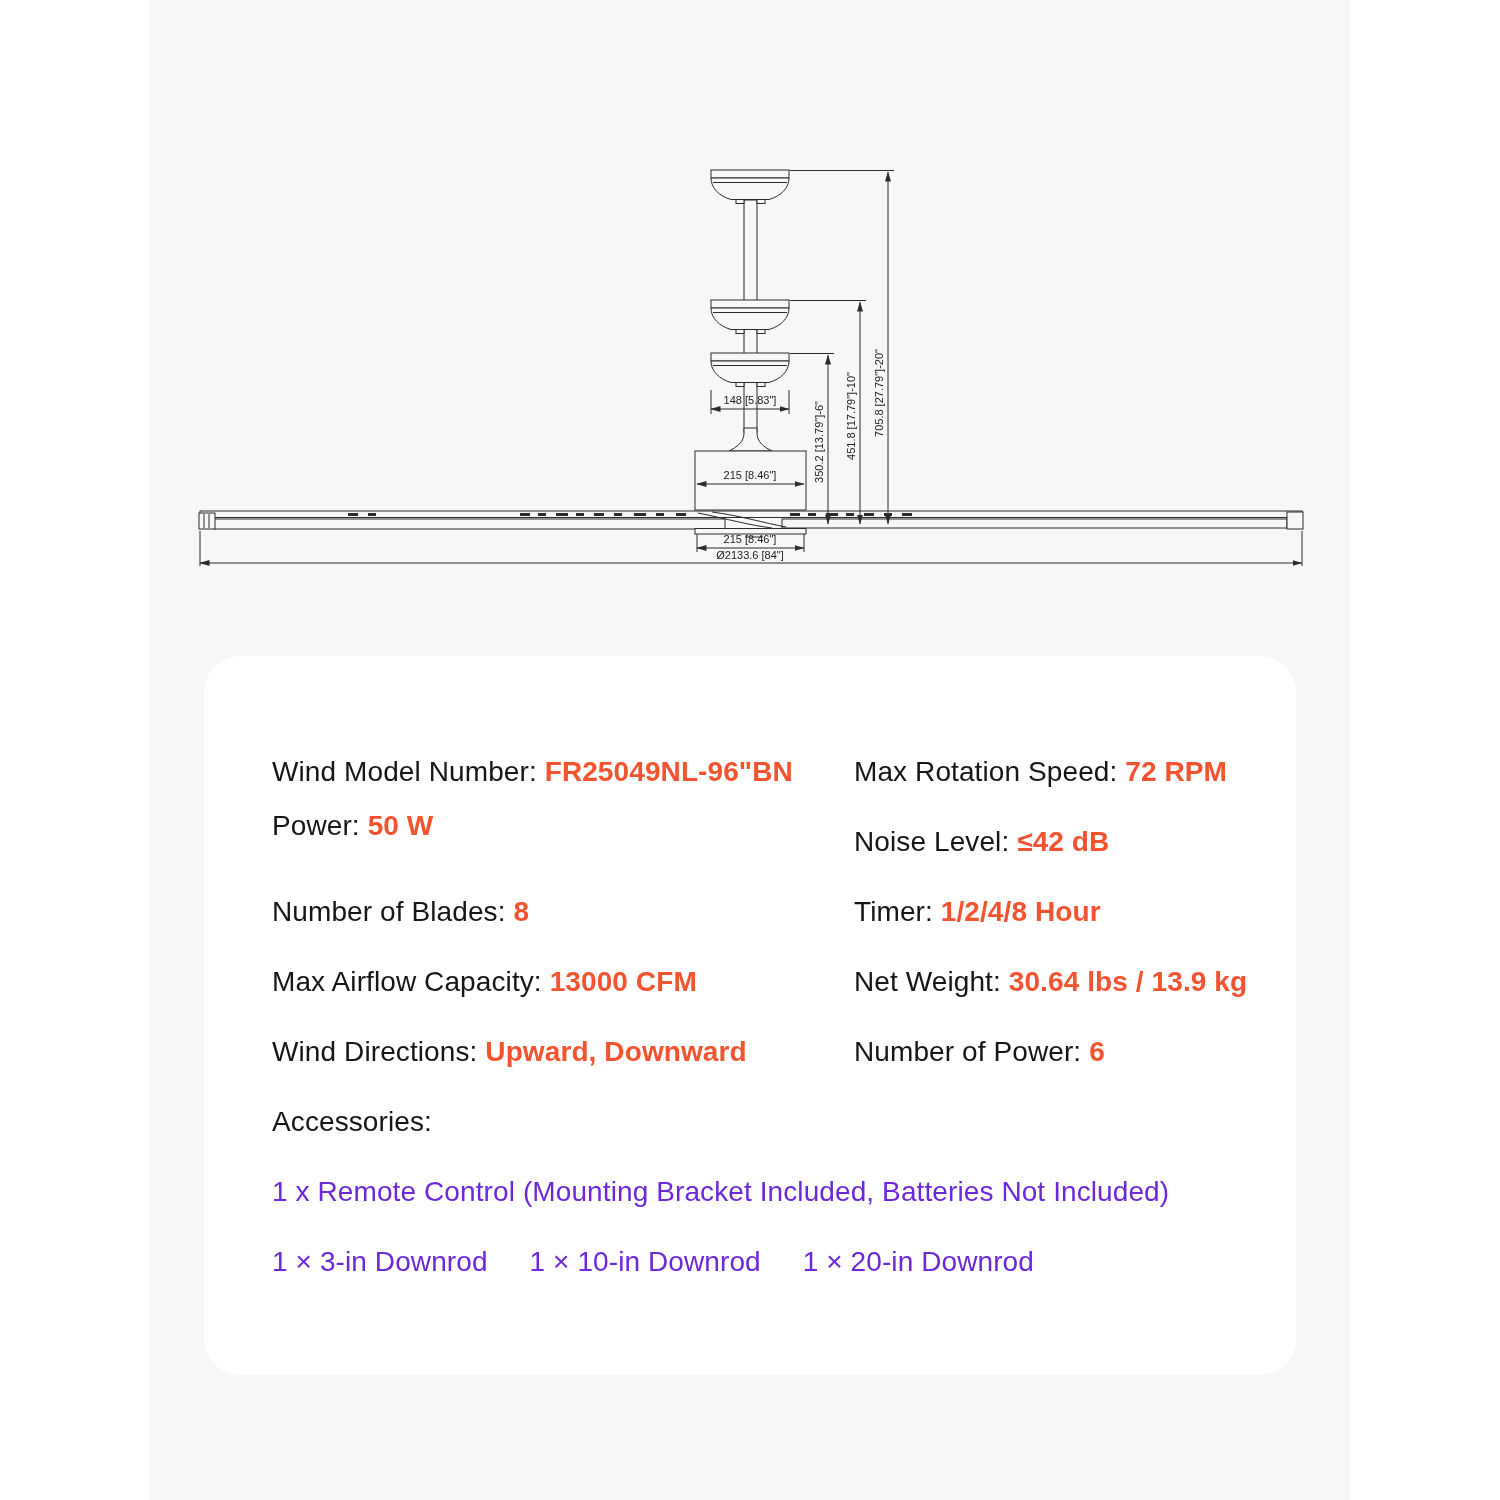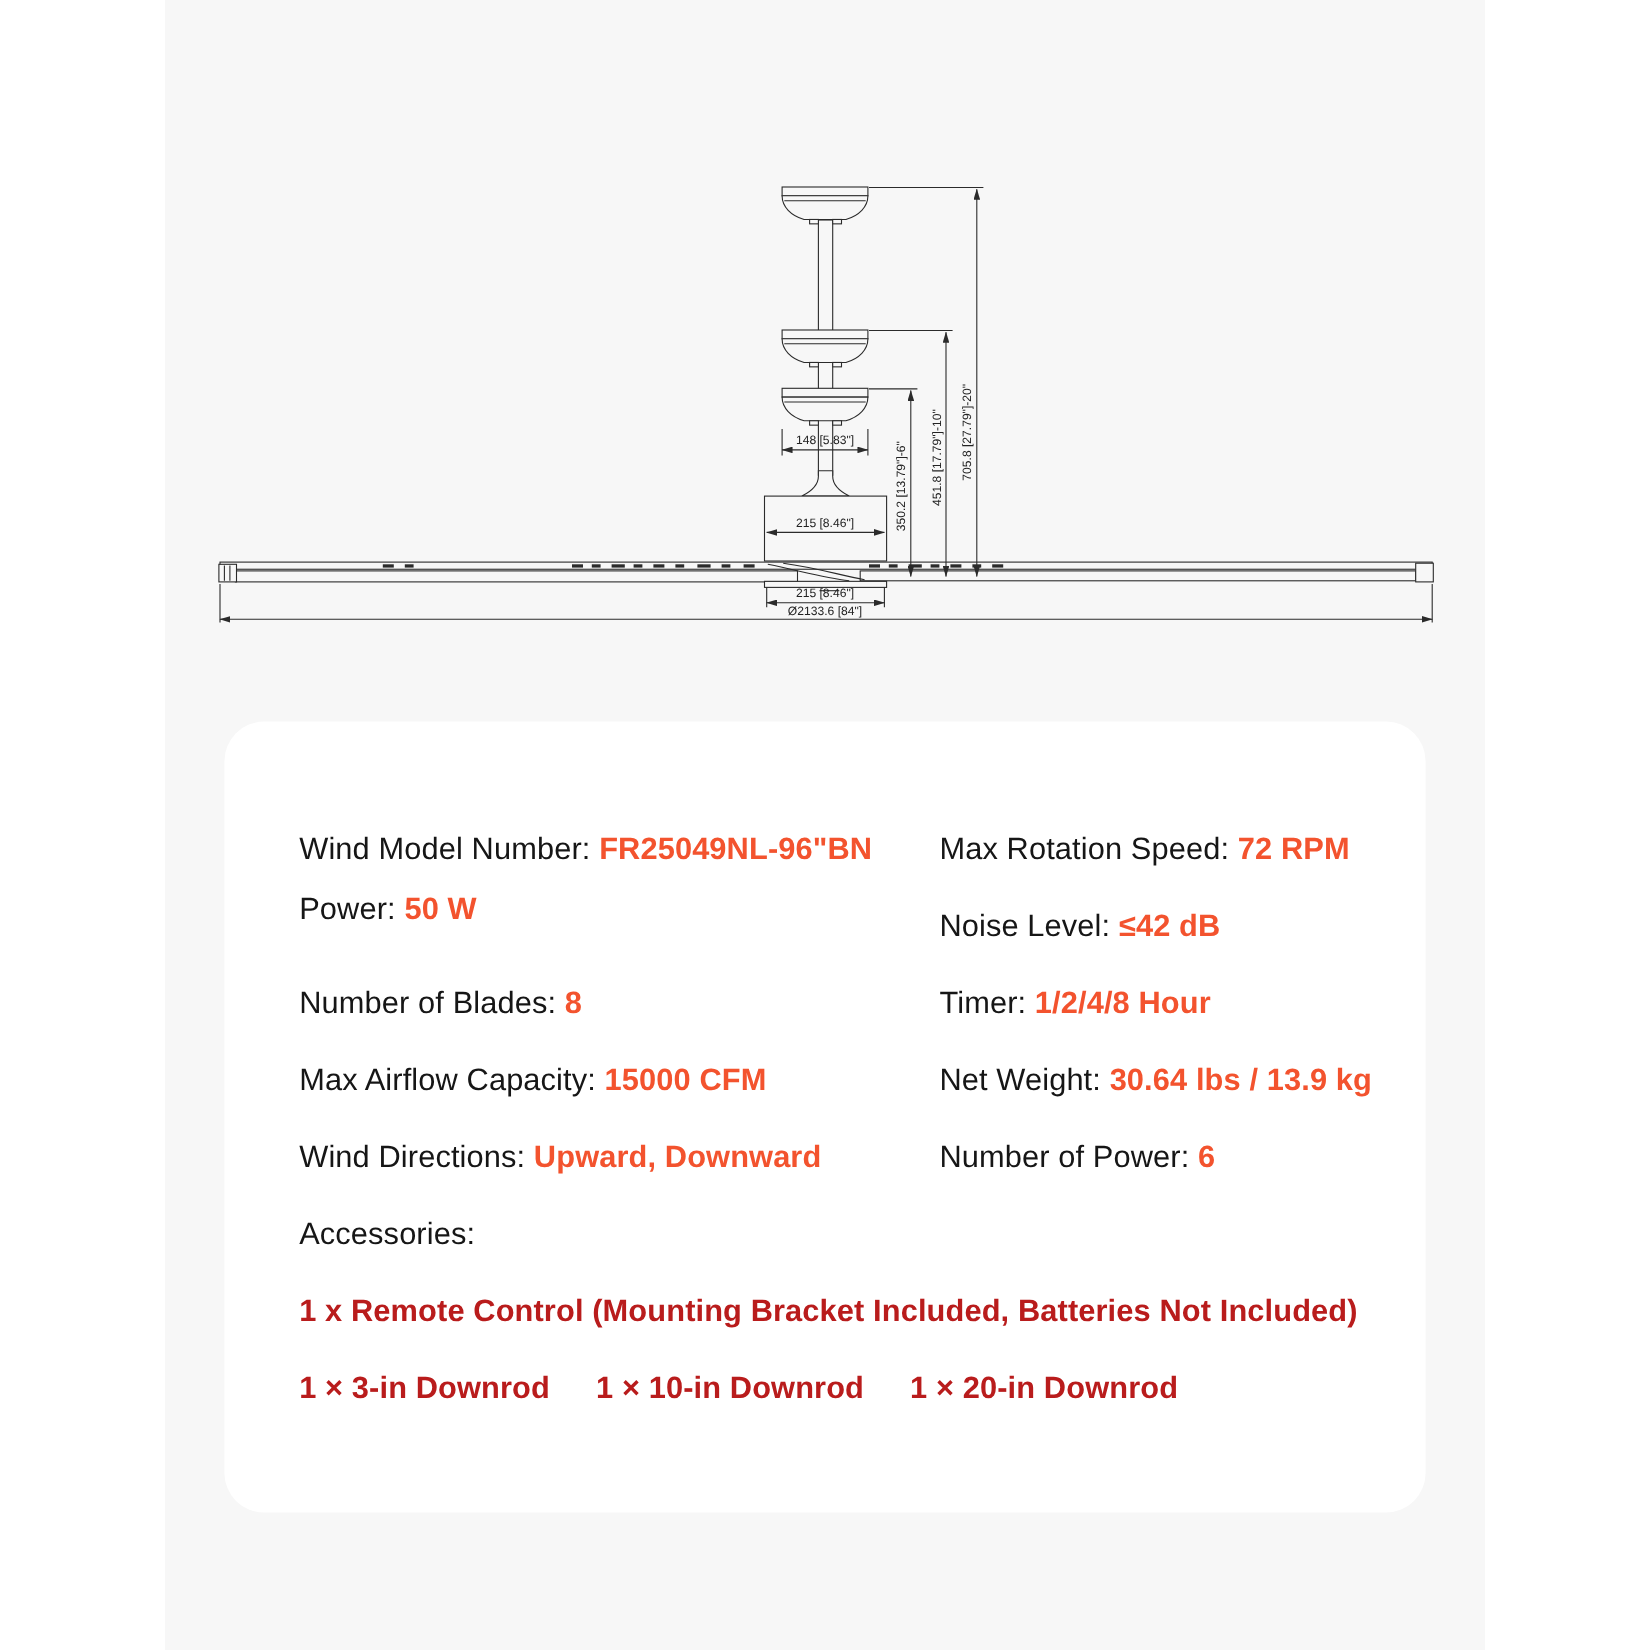--- a/index.html
+++ b/index.html
@@ -16,21 +16,21 @@
     position:absolute;left:204px;top:656px;width:1092px;height:719px;
     background:#ffffff;border-radius:36px;
   }
   .cell{
     position:absolute;font-size:28px;line-height:32px;white-space:nowrap;
     color:#161616;font-weight:400;letter-spacing:0.1px;
   }
   .cell .val{color:#f3532e;font-weight:700;}
   .col-left{left:68px;}
   .col-right{left:650px;}
-  .orange-line{color:#b91c1c;font-weight:700;}
+  .orange-line{color:#6d28d9;font-weight:400;}
   .downrod{margin-right:34px;}
   .downrod:last-child{margin-right:16px;}
   svg text{
     font-family:"Liberation Sans", sans-serif;font-size:11px;fill:#222222;
   }
   svg .ln{stroke:#2b2b2b;stroke-width:1;fill:none;}
   svg .shape{stroke:#2b2b2b;stroke-width:1;fill:#f7f7f7;}
   svg .dash{fill:#2b2b2b;stroke:none;}
 </style>
 </head>
@@ -168,21 +168,21 @@
   </div>
 
   <div class="cell col-left" style="top:240px">
     <span>Number of Blades: </span><span class="val">8</span>
   </div>
   <div class="cell col-right" style="top:240px">
     <span>Timer: </span><span class="val">1/2/4/8 Hour</span>
   </div>
 
   <div class="cell col-left" style="top:310px">
-    <span>Max Airflow Capacity: </span><span class="val">15000 CFM</span>
+    <span>Max Airflow Capacity: </span><span class="val">13000 CFM</span>
   </div>
   <div class="cell col-right" style="top:310px">
     <span>Net Weight: </span><span class="val">30.64 lbs / 13.9 kg</span>
   </div>
 
   <div class="cell col-left" style="top:380px">
     <span>Wind Directions: </span><span class="val">Upward, Downward</span>
   </div>
   <div class="cell col-right" style="top:380px">
     <span>Number of Power: </span><span class="val">6</span>

